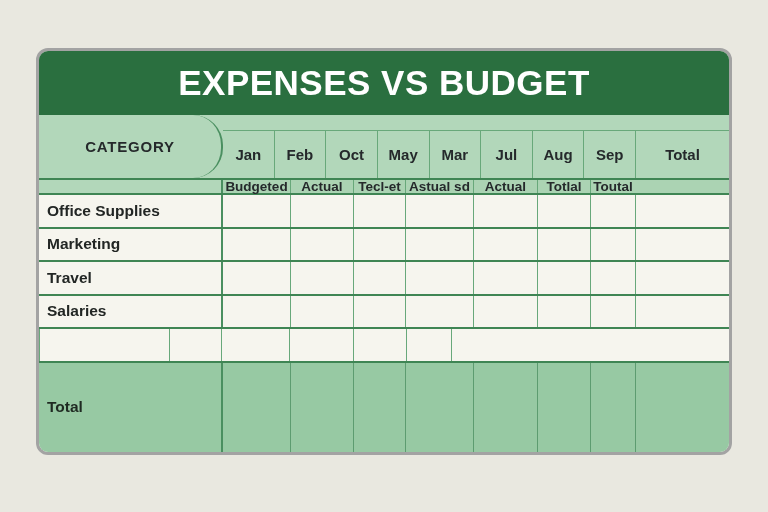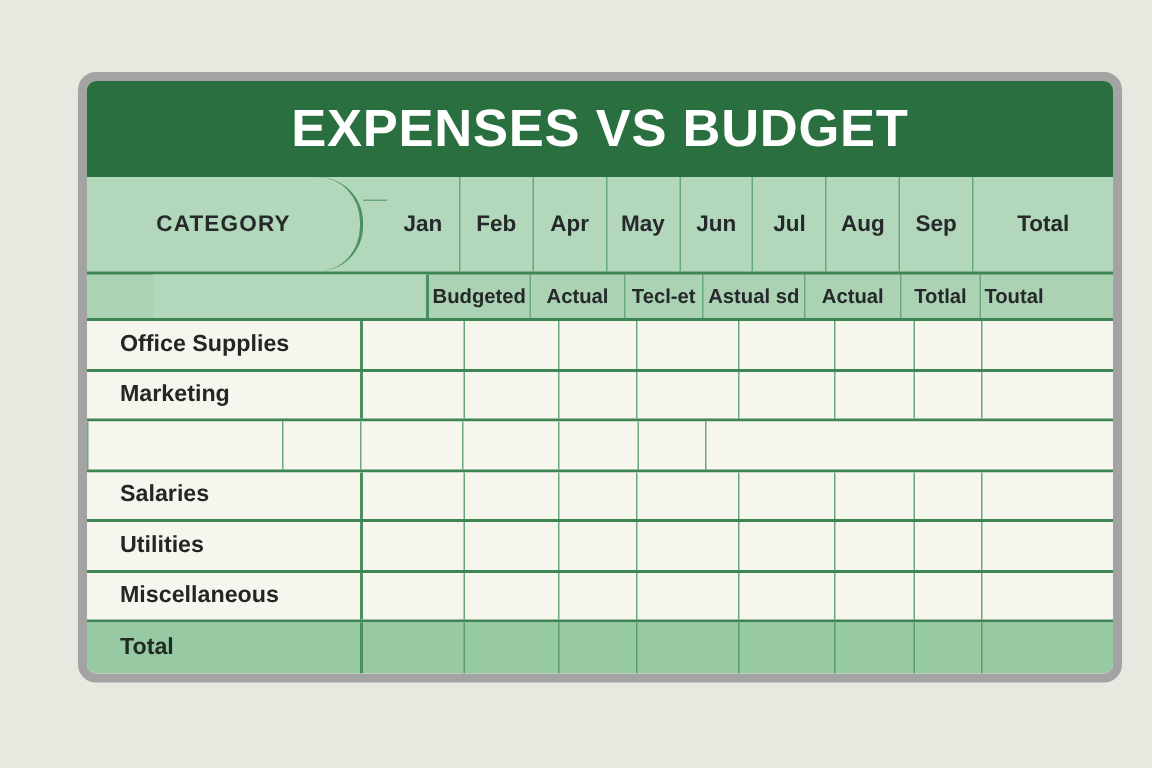--- a/index.html
+++ b/index.html
@@ -11,27 +11,26 @@
   }
   .stage {
     position:relative;
     width:768px; height:512px;
     background:#e9e8e0;
   }
   .budget-table {
     position:absolute;
     left:36px; top:48px;
     width:696px; height:407px;
-    border:6px solid #a3a3a3;
+    border:3px solid #a3a3a3;
     border-radius:12px;
     overflow:hidden;
     background:#f6f5ee;
     display:flex;
     flex-direction:column;
-    margin-left:16px;
   }
   
   .title-band {
     height:64px;
     background:#2a6f3f;
     display:flex;
     align-items:center;
     justify-content:center;
     flex:0 0 auto;
   }
@@ -58,21 +57,21 @@
     font-size:15px;
     font-weight:700;
     letter-spacing:0.8px;
     color:#25292b;
     border-right:2px solid #4a8f60;
     border-radius:30px;
   }
   .months-area {
     flex:1;
     display:flex;
-    flex-direction:row;
+    flex-direction:column;
   }
   .thin-strip {
     height:16px;
     flex:0 0 16px;
     background:#b2d7ba;
     border-bottom:1.5px solid #68a87a;
   }
   .months-row {
     flex:1;
     display:flex;
@@ -84,27 +83,26 @@
     justify-content:center;
     font-size:15px;
     font-weight:700;
     color:#25292b;
     border-left:1.5px solid #68a87a;
   }
   .mcell:first-child { border-left:none; }
   .mcell.total-col { flex:0 0 94px; }
   
   .subheader-row {
-    height:33px;
+    height:17px;
     flex:0 0 auto;
     display:flex;
     background:#abd3b3;
     border-top:2px solid #3f8554;
     border-bottom:2px solid #3f8554;
-    padding-left:44px;
   }
   .cat-spacer {
     width:184px;
     flex:0 0 184px;
     border-right:2px solid #4a8f60;
     background:#b2d7ba;
   }
   .scell {
     display:flex;
     align-items:center;
@@ -121,21 +119,21 @@
     flex:0 0 auto;
     display:flex;
     background:#f6f5ee;
     border-bottom:2px solid #3f8554;
   }
   .label-cell {
     width:184px;
     flex:0 0 184px;
     display:flex;
     align-items:center;
-    padding-left:22px;
+    padding-left:8px;
     font-size:15.5px;
     font-weight:600;
     color:#222624;
     border-right:2px solid #4a8f60;
   }
   .dcell {
     border-left:1.5px solid #68a87a;
   }
   .dcell:nth-child(2) { border-left:none; }
   
@@ -170,23 +168,23 @@
       <h1>EXPENSES VS BUDGET</h1>
     </div>
 
     <div class="header-block">
       <div class="category-cell">CATEGORY</div>
       <div class="months-area">
         <div class="thin-strip"></div>
         <div class="months-row">
           <div class="mcell">Jan</div>
           <div class="mcell">Feb</div>
-          <div class="mcell">Apr</div>
+          <div class="mcell">Oct</div>
           <div class="mcell">May</div>
-          <div class="mcell">Jun</div>
+          <div class="mcell">Mar</div>
           <div class="mcell">Jul</div>
           <div class="mcell">Aug</div>
           <div class="mcell">Sep</div>
           <div class="mcell total-col">Total</div>
         </div>
       </div>
     </div>
 
     <div class="subheader-row">
       <div class="cat-spacer"></div>
@@ -217,20 +215,21 @@
       <div class="dcell dc1"></div>
       <div class="dcell dc2"></div>
       <div class="dcell dc3"></div>
       <div class="dcell dc4"></div>
       <div class="dcell dc5"></div>
       <div class="dcell dc6"></div>
       <div class="dcell dc7"></div>
     </div>
 
     <div class="body-row">
+      <div class="label-cell">Travel</div>
       <div class="dcell dc0"></div>
       <div class="dcell dc1"></div>
       <div class="dcell dc2"></div>
       <div class="dcell dc3"></div>
       <div class="dcell dc4"></div>
       <div class="dcell dc5"></div>
       <div class="dcell dc6"></div>
       <div class="dcell dc7"></div>
     </div>
 
@@ -240,42 +239,30 @@
       <div class="dcell dc1"></div>
       <div class="dcell dc2"></div>
       <div class="dcell dc3"></div>
       <div class="dcell dc4"></div>
       <div class="dcell dc5"></div>
       <div class="dcell dc6"></div>
       <div class="dcell dc7"></div>
     </div>
 
     <div class="body-row">
-      <div class="label-cell">Utilities</div>
-      <div class="dcell dc0"></div>
-      <div class="dcell dc1"></div>
-      <div class="dcell dc2"></div>
-      <div class="dcell dc3"></div>
-      <div class="dcell dc4"></div>
-      <div class="dcell dc5"></div>
-      <div class="dcell dc6"></div>
-      <div class="dcell dc7"></div>
-    </div>
-
-    <div class="body-row">
-      <div class="label-cell">Miscellaneous</div>
-      <div class="dcell dc0"></div>
-      <div class="dcell dc1"></div>
-      <div class="dcell dc2"></div>
-      <div class="dcell dc3"></div>
-      <div class="dcell dc4"></div>
-      <div class="dcell dc5"></div>
-      <div class="dcell dc6"></div>
-      <div class="dcell dc7"></div>
-    </div>
+      <div class="dcell dc0"></div>
+      <div class="dcell dc1"></div>
+      <div class="dcell dc2"></div>
+      <div class="dcell dc3"></div>
+      <div class="dcell dc4"></div>
+      <div class="dcell dc5"></div>
+      <div class="dcell dc6"></div>
+      <div class="dcell dc7"></div>
+    </div>
+
 
     <div class="total-row">
       <div class="label-cell">Total</div>
       <div class="dcell dc0"></div>
       <div class="dcell dc1"></div>
       <div class="dcell dc2"></div>
       <div class="dcell dc3"></div>
       <div class="dcell dc4"></div>
       <div class="dcell dc5"></div>
       <div class="dcell dc6"></div>

